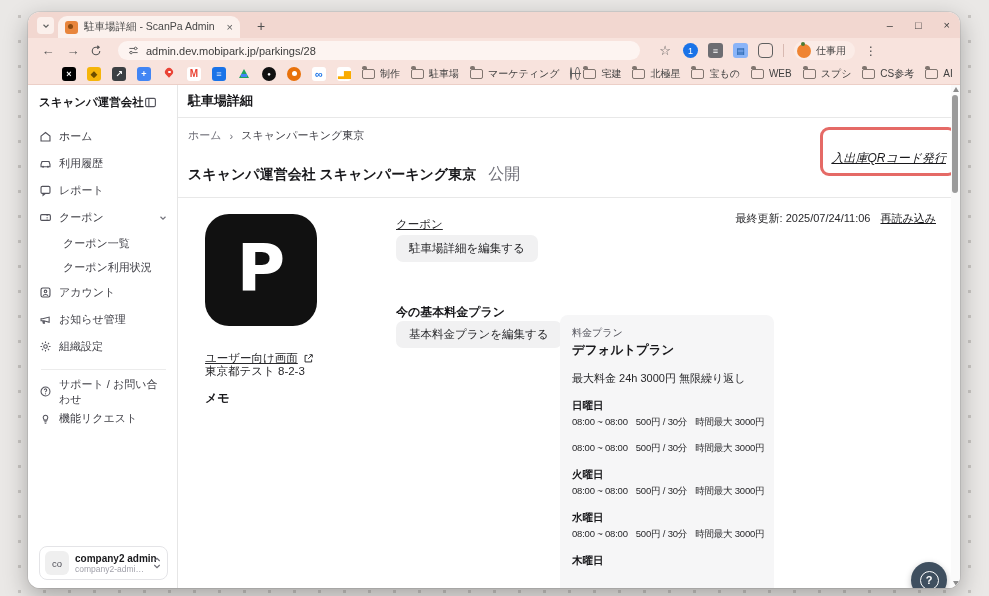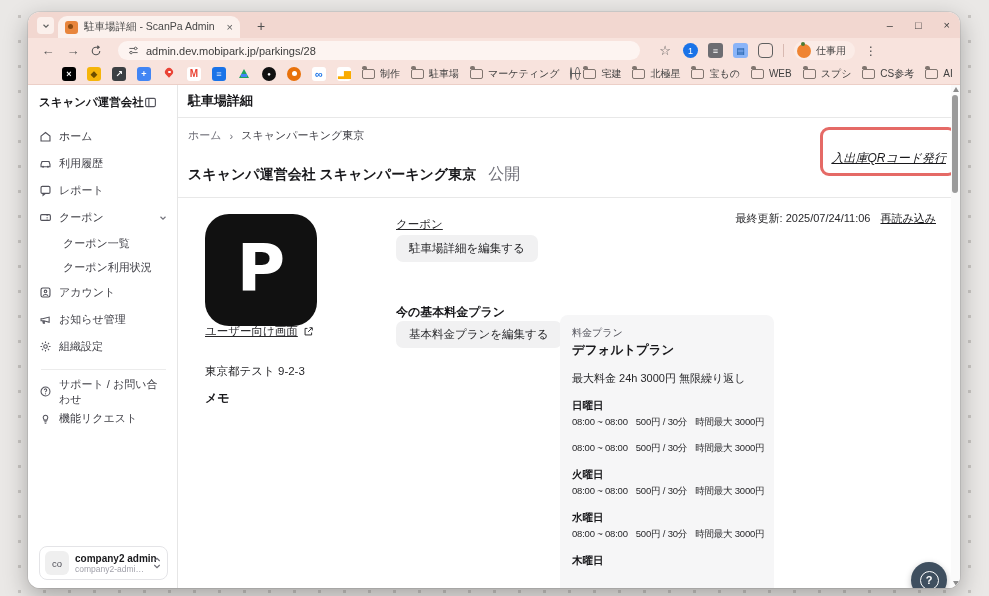--- a/index.html
+++ b/index.html
@@ -122,21 +122,21 @@
   .annotation { position:absolute; top:42px; right:3px; width:137px; height:49px; border:3px solid #e56a66;
     border-radius:9px; display:flex; align-items:center; justify-content:flex-end; padding:14px 8px 0 0; z-index:5; }
   .qr-link { font-size:12px; color:#18181b; text-decoration:underline; white-space:nowrap; font-weight:500;font-style:italic; }
 
   .last-updated { position:absolute; top:13px; right:24px; font-size:11px; color:#27272a; display:flex; gap:10px; }
   .reload-link { text-decoration:underline; color:#18181b; font-weight:500; }
 
   .p-logo { position:absolute; left:27px; top:16px; width:112px; height:112px; background:#111; border-radius:24px;
     display:flex; align-items:center; justify-content:center; }
   .p-letter { color:#fff; font-size:66px; font-weight:bold; font-family:"DejaVu Sans",sans-serif; margin-top:-4px; }
-  .userview { position:absolute; left:27px; top:126px; display:flex; align-items:center; gap:5px;
+  .userview { position:absolute; left:27px; top:153px; display:flex; align-items:center; gap:5px;
     font-size:11.5px; color:#27272a; }
   .userview .lbl { text-decoration:underline; }
   .addr { position:absolute; left:27px; top:166px; font-size:11.5px; color:#27272a; }
   .memo { position:absolute; left:27px; top:192px; font-size:12px; font-weight:bold; color:#18181b; }
 
   .hist-link { position:absolute; left:218px; top:19px; font-size:11.5px; color:#27272a; text-decoration:underline; }
   .gbtn { position:absolute; background:#f1f1f2; border:none; border-radius:7px; padding:6px 13px;
     font-size:11.5px; color:#27272a; font-family:inherit; font-weight:500; white-space:nowrap; }
   .btn-detail { left:218px; top:37px; }
   .plan-label { position:absolute; left:218px; top:106px; font-size:12px; font-weight:bold; color:#18181b; }
@@ -415,21 +415,21 @@
 
           <div class="p-logo">
             <span class="p-letter">P</span>
           </div>
           <a class="userview">
             <span class="lbl">ユーザー向け画面</span>
             <svg class="ic" width="11" height="11" viewBox="0 0 16 16">
                 <path d="M6.5 3.5H3v9.5h9.5V9.5M9.5 2.5h4v4M7.5 8.5l5.5-5.5" fill="none" stroke="#27272a" stroke-width="1.4"></path>
               </svg>
           </a>
-          <div class="addr">東京都テスト 9-2-3</div>
+          <div class="addr">東京都テスト 8-2-3</div>
           <div class="memo">メモ</div>
 
           <a class="hist-link">クーポン</a>
           <button class="gbtn btn-detail">駐車場詳細を編集する</button>
           <div class="plan-label">今の基本料金プラン</div>
           <button class="gbtn btn-plan">基本料金プランを編集する</button>
 
           <div class="fee-card">
             <div class="fc-label">料金プラン</div>
             <div class="fc-name">デフォルトプラン</div>

